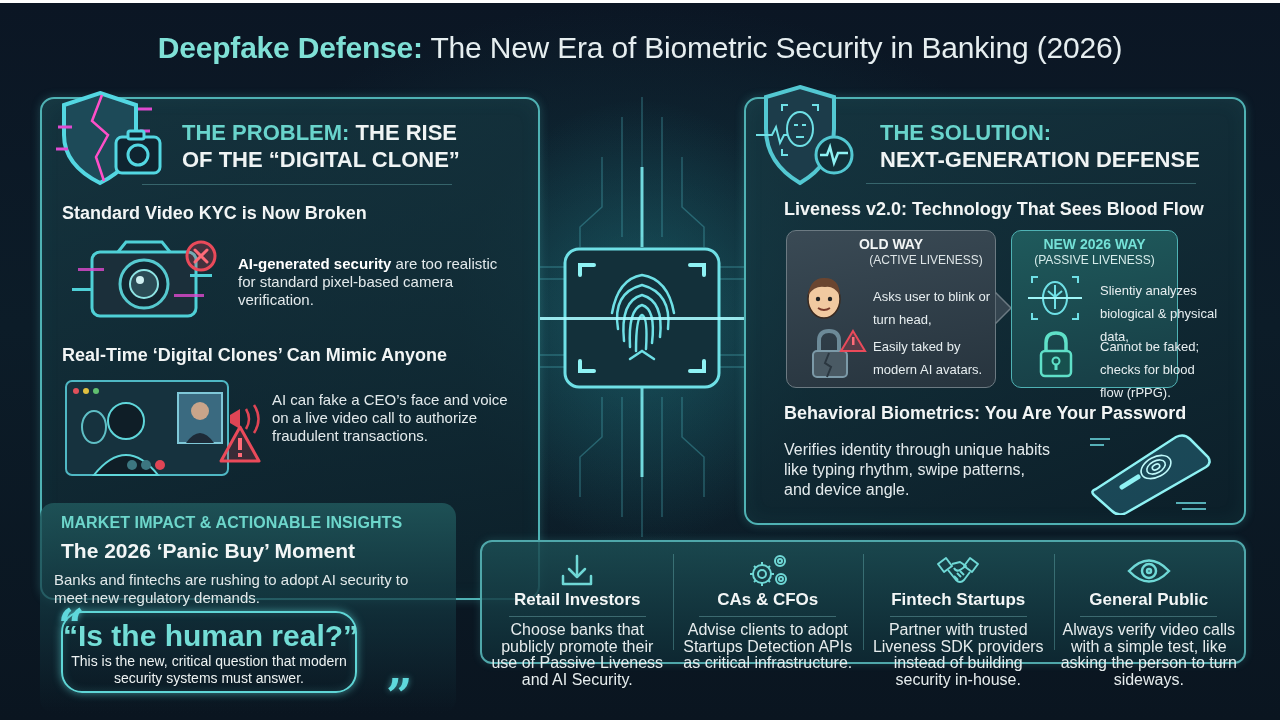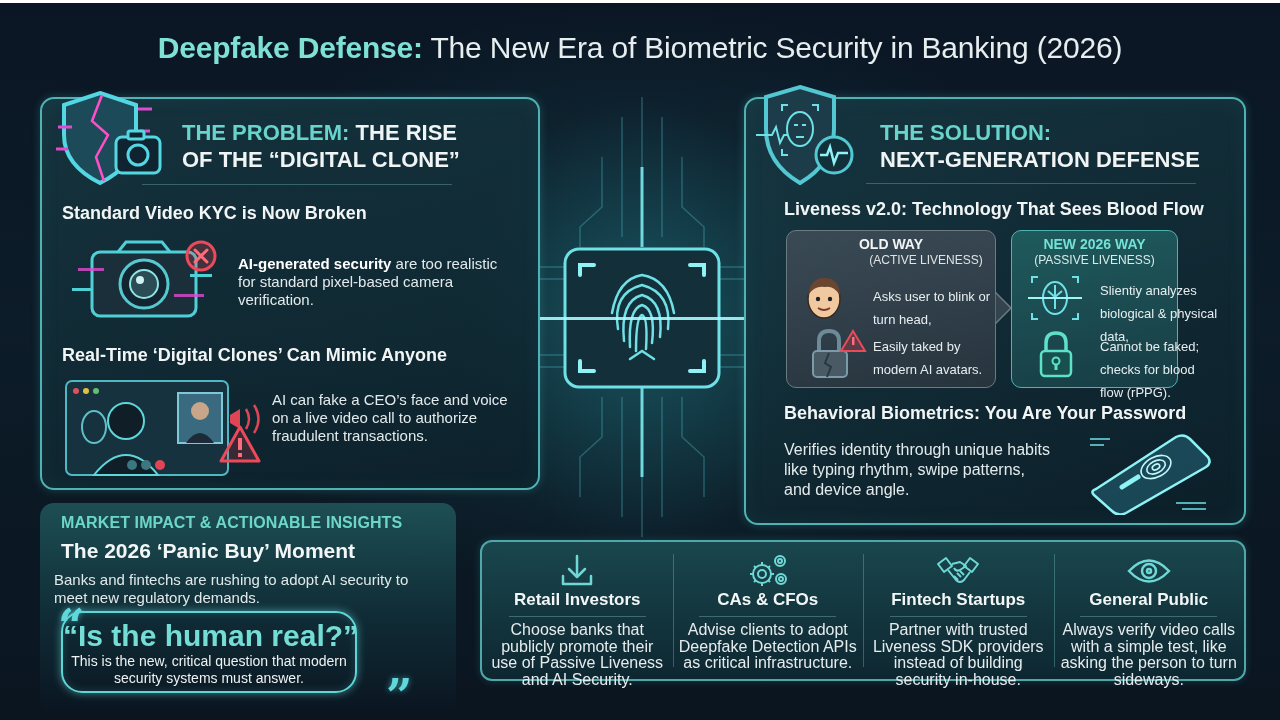--- a/index.html
+++ b/index.html
@@ -23,21 +23,21 @@
     font-size: 30px; font-weight: 400; color: #e6eef0; letter-spacing: -0.2px;
   }
   .title .accent { color: #7fe0d6; font-weight: 700; }
 
   
   .panel {
     position: absolute; border: 2px solid #4fb2b4; border-radius: 14px;
     background: linear-gradient(160deg, rgba(24,60,70,0.75), rgba(12,32,42,0.85));
     box-shadow: 0 0 10px rgba(80,200,200,0.25), inset 0 0 20px rgba(60,170,170,0.08);
   }
-  .panel-left { left: 40px; top: 94px; width: 500px; height: 393px; }
+  .panel-left { left: 40px; top: 94px; width: 500px; height: 503px; }
   .panel-right { left: 744px; top: 94px; width: 502px; height: 428px; }
 
   .section-title {
     position: absolute; font-size: 22px; font-weight: 700; line-height: 27px; color: #f0f4f4;
   }
   .section-title .accent { color: #69d4cc; }
   .divider { position: absolute; height: 1px; background: rgba(120,200,200,0.35); }
   .subhead { position: absolute; font-size: 18px; font-weight: 700; color: #f2f5f5; white-space: nowrap; }
   .body-text { position: absolute; font-size: 15px; line-height: 18px; color: #e3eaec; }
   .body-text b { font-weight: 700; color: #ffffff; }
@@ -76,21 +76,21 @@
     position: absolute; left: 21px; top: 108px; width: 296px; height: 82px;
     border: 2px solid #5fd6d6; border-radius: 21px;
     box-shadow: 0 0 8px rgba(95,214,214,0.6), inset 0 0 8px rgba(95,214,214,0.2);
   }
   .quote-main { position: absolute; left: 0; top: 6px; width: 100%; text-align: center; font-size: 30px; font-weight: 700; color: #73ddd6; white-space: nowrap; }
   .quote-sub { position: absolute; left: 0; top: 40px; width: 100%; text-align: center; font-size: 14px; line-height: 17px; color: #eef3f3; }
   .quote-mark { position: absolute; font-family: "DejaVu Serif", serif; font-weight: 700; font-size: 46px; color: #5fd8dc; line-height: 1; text-shadow: 0 0 6px rgba(95,216,220,0.6); }
 
   
   .audience {
-    position: absolute; left: 480px; top: 537px; width: 766px; height: 141px;
+    position: absolute; left: 480px; top: 537px; width: 766px; height: 124px;
     border: 2px solid #4fa7aa; border-radius: 12px;
     background: linear-gradient(180deg, rgba(28,78,84,0.85), rgba(14,42,52,0.85));
     box-shadow: 0 0 8px rgba(80,200,200,0.2);
     display: flex;
   }
   .aud-col { position: relative; flex: 1; height: 100%; }
   .aud-col + .aud-col::before {
     content: ""; position: absolute; left: 0; top: 12px; bottom: 12px; width: 1px; background: rgba(120,200,200,0.35);
   }
   .aud-icon { position: absolute; left: 50%; transform: translateX(-50%); top: 10px; width: 44px; height: 38px; }
@@ -336,21 +336,21 @@
             <circle cx="16" cy="22" r="4"></circle>
           <path d="M16 10 V13 M16 31 V34 M4 22 H7 M25 22 H28 M8 14 L10 16 M22 28 L24 30 M24 14 L22 16 M8 30 L10 28"></path>
           <circle cx="34" cy="9" r="5"></circle>
             <circle cx="34" cy="9" r="2"></circle>
           <circle cx="35" cy="27" r="5"></circle>
             <circle cx="35" cy="27" r="2"></circle>
         </g>
       </svg>
       <div class="aud-title">CAs &amp; CFOs</div>
       <div class="aud-line"></div>
-      <div class="aud-text">Advise clients to adopt Deepfake Detection APIs as critical infrastructure.</div>
+      <div class="aud-text">Advise clients to adopt Startups Detection APIs as critical infrastructure.</div>
     </div>
     <div class="aud-col">
       <svg class="aud-icon" viewBox="0 0 44 38">
         <g stroke="#6fd8d6" stroke-width="2" fill="none" stroke-linejoin="round">
           <path d="M2 12 L10 6 L16 14 L8 20 Z"></path>
             <path d="M42 12 L34 6 L28 14 L36 20 Z"></path>
           <path d="M12 18 L20 28 Q24 32 28 28 L34 20"></path>
           <path d="M16 12 L24 10 L30 14 L24 18 Q20 20 18 16"></path>
           <path d="M18 24 L22 28 M21 21 L25 25 M24 19 L28 23"></path>
         </g>

